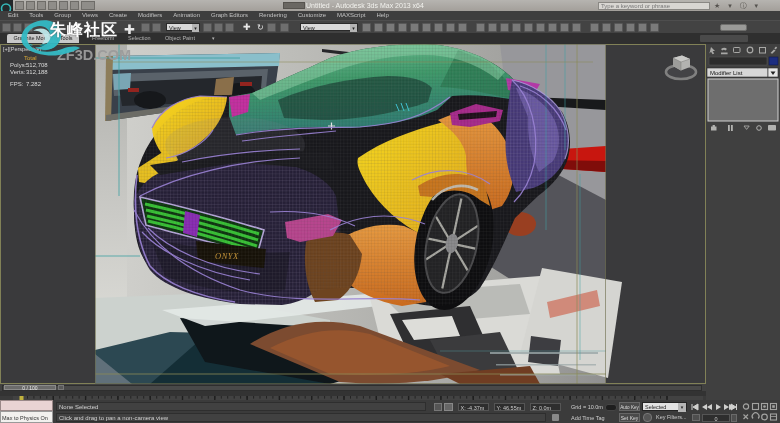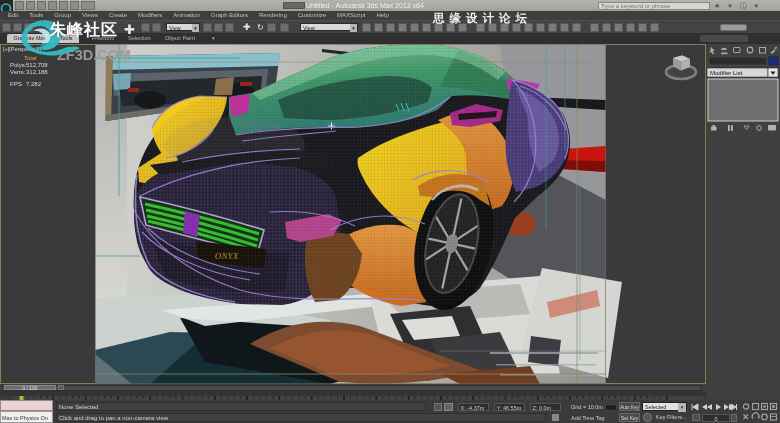--- a/index.html
+++ b/index.html
@@ -579,14 +579,13 @@
   </div>
 
   <svg class="abs" style="left:14px;top:16px;" width="140" height="50" xmlns="http://www.w3.org/2000/svg">
     <g opacity="0.95">
       <path d="M8 18 C12 7 28 1 39 6 C48 10 50 22 43 29 C37 35 27 35 21 31 C28 32 35 28 36 21 C37 13 29 8 21 11 C13 14 11 22 15 28 C20 36 34 38 48 33 C56 30 62 30 66 32 C55 38 42 41 31 39 C16 37 4 30 8 18 Z" fill="#34bac4"></path>
       <path d="M19 15 C25 11 33 12 36 18 C38 23 34 28 28 28 C31 25 32 20 29 18 C26 15 22 14 19 15 Z" fill="#bfe8ea"></path>
     </g>
   </svg>
   <div class="abs wm" style="left:50px;top:20px;font-size:16px;letter-spacing:1px;text-shadow:0 0 2px #555;">朱峰社区</div>
   <div class="abs" style="left:124px;top:22px;color:#e8e8e8;font-size:13px;">✚</div>
-  <div class="abs wm" style="left:433px;top:11px;font-size:11.5px;letter-spacing:5px;opacity:0.92;">思缘设计论坛</div>
 </div>
 
 </body></html>

